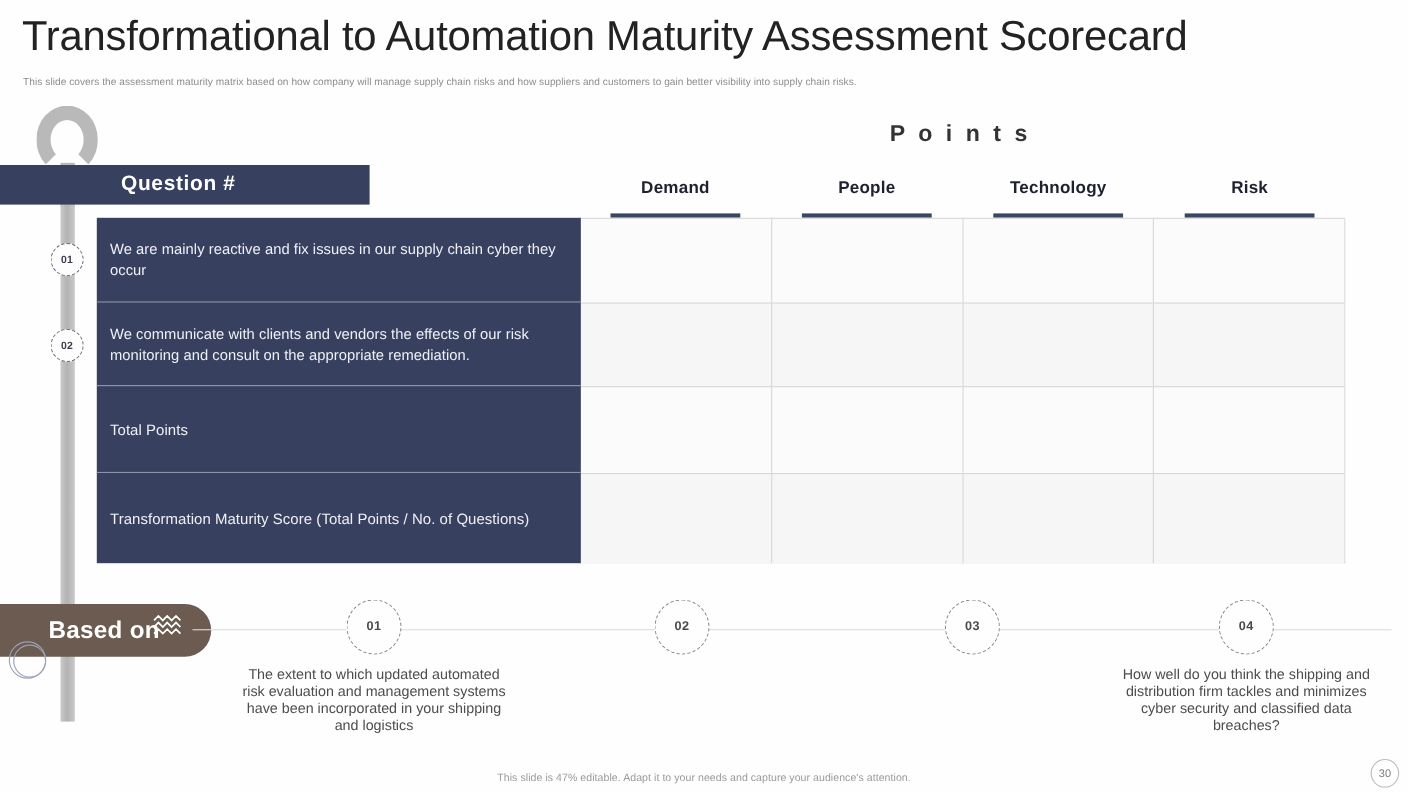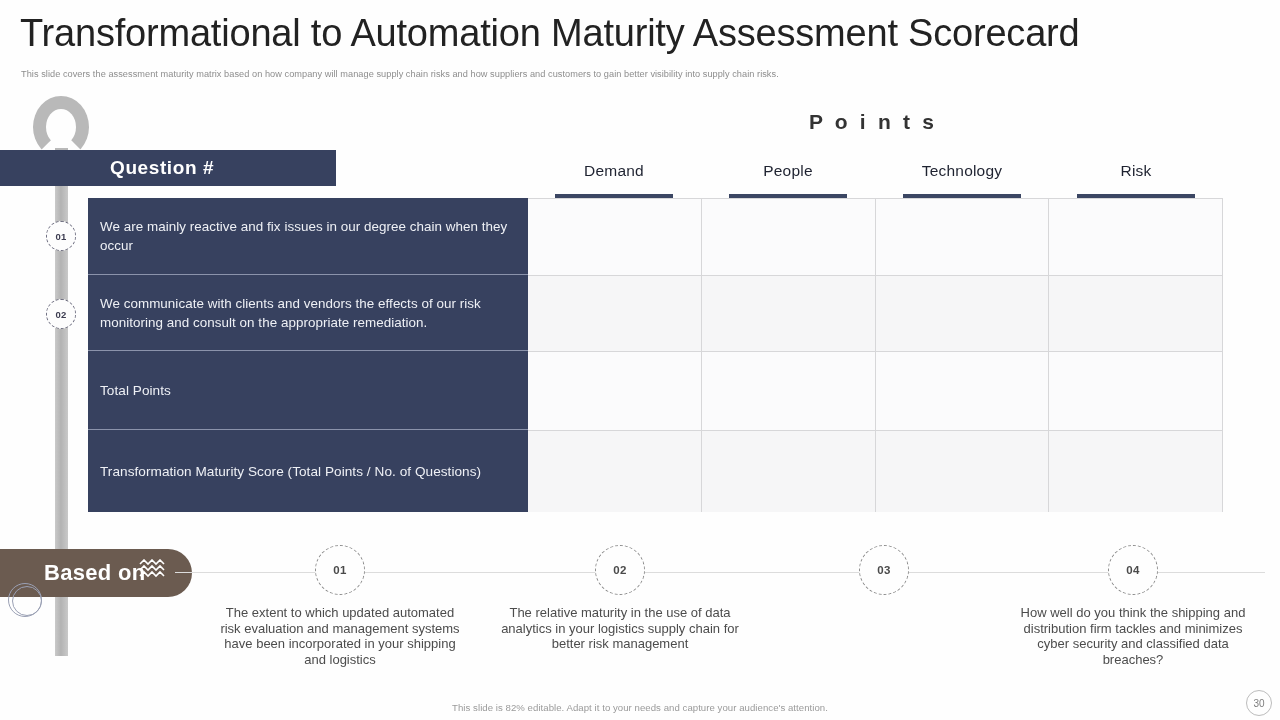--- a/index.html
+++ b/index.html
@@ -140,21 +140,21 @@
 
   
   .col-head {
     position: absolute;
     top: 162px;
     height: 42px;
     text-align: center;
   }
   .col-head-label {
     font-size: 15.5px;
-    font-weight: 400;
+    font-weight: 700;
     color: #1e2230;
     letter-spacing: 0.2px;
     display: block;
   }
   .col-head-rule {
     position: absolute;
     left: 50%;
     transform: translateX(-50%);
     bottom: 6px;
     width: 118px;
@@ -398,21 +398,21 @@
     <div class="grid-cell"></div>
     <div class="grid-cell"></div>
 
     <div class="grid-cell alt"></div>
     <div class="grid-cell alt"></div>
     <div class="grid-cell alt"></div>
     <div class="grid-cell alt"></div>
   </div>
 
   <div class="qrow qrow-1">
-    <span class="qrow-text">We are mainly reactive and fix issues in our degree  chain when they  occur</span>
+    <span class="qrow-text">We are mainly reactive and fix issues in our supply  chain cyber they  occur</span>
   </div>
   <div class="qrow qrow-2">
     <span class="qrow-text">We communicate  with clients and vendors the effects of our risk monitoring  and consult  on the appropriate remediation.</span>
   </div>
   <div class="qrow qrow-3">
     <span class="qrow-text bold">Total Points</span>
   </div>
   <div class="qrow qrow-4">
     <span class="qrow-text bold">Transformation Maturity  Score (Total Points /  No. of Questions)</span>
   </div>
@@ -431,26 +431,25 @@
   <div class="ring-deco2"></div>
 
   <div class="timeline-line"></div>
 
   <div class="tl-item tl-1">
     <div class="tl-circle">01</div>
     <div class="tl-desc">The extent to which updated  automated risk evaluation  and management systems have  been incorporated  in your shipping  and logistics</div>
   </div>
   <div class="tl-item tl-2">
     <div class="tl-circle">02</div>
-    <div class="tl-desc">The relative  maturity in the use of data analytics in your logistics supply chain for better risk management</div>
   </div>
   <div class="tl-item tl-3">
     <div class="tl-circle">03</div>
   </div>
   <div class="tl-item tl-4">
     <div class="tl-circle">04</div>
     <div class="tl-desc">How well do you think the shipping and distribution firm tackles and minimizes cyber security and classified data breaches?</div>
   </div>
 
-  <div class="footer-note">This slide is 82% editable. Adapt it to your needs and capture your audience's attention.</div>
+  <div class="footer-note">This slide is 47% editable. Adapt it to your needs and capture your audience's attention.</div>
   <div class="page-badge">30</div>
 
 </div>
 
 </body></html>

